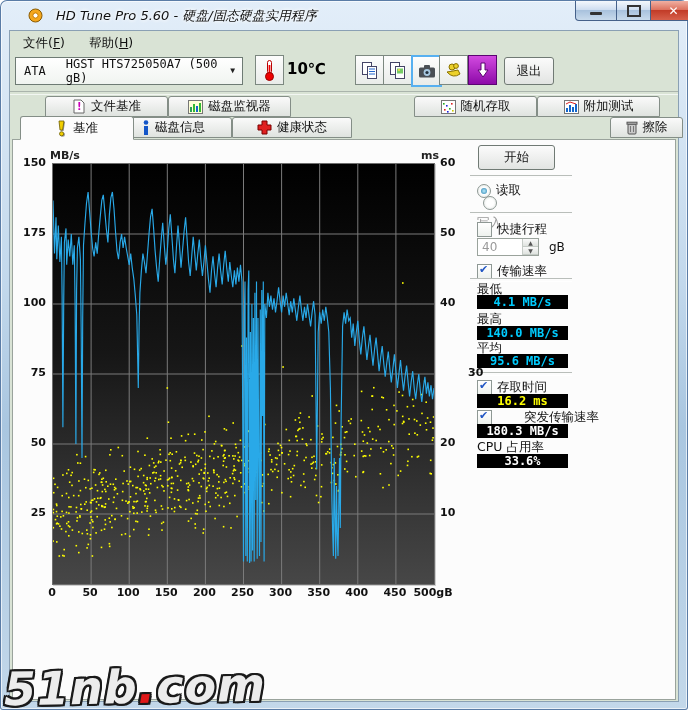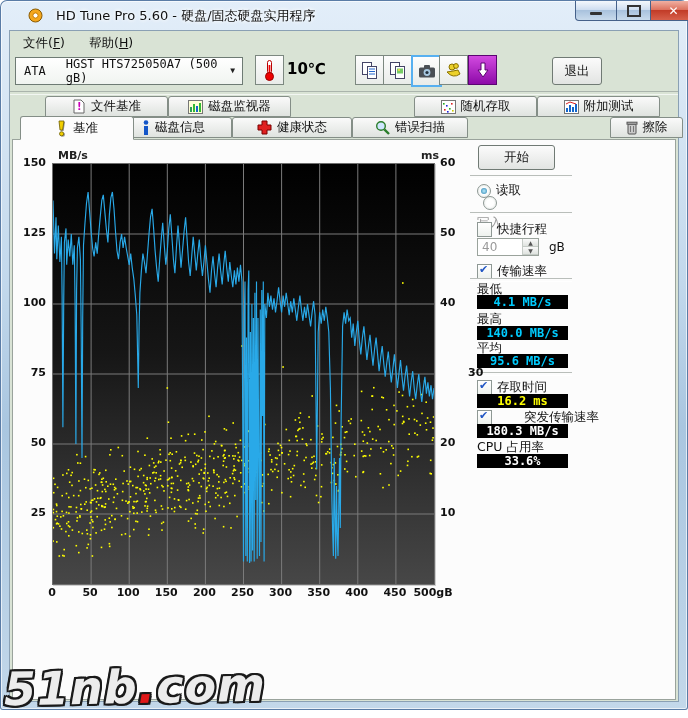--- a/index.html
+++ b/index.html
@@ -2,21 +2,21 @@
 <html><head>
 <meta charset="utf-8">
 <style>
   html,body{margin:0;padding:0;background:#fff;}
   #screen{position:relative;width:688px;height:718px;font-family:"DejaVu Sans",sans-serif;overflow:hidden;background:#fff;-webkit-font-smoothing:antialiased;}
   
   .win-frame{position:absolute;left:0;top:0;width:688px;height:710px;border-radius:7px 7px 3px 3px;
     background:linear-gradient(#dcebf8,#bed7ec container 40%,#a9c6e0);
     background:linear-gradient(#e3eef9,#c2d8ec 40%,#a9c6e0 60%,#c3d8ea);
     box-shadow:inset 0 0 0 1px #5a7ca6, inset 0 0 0 2px rgba(255,255,255,.65);}
-  .titlebar{position:absolute;left:0;top:0;width:688px;height:30px;}
+  .titlebar{position:absolute;left:0;top:0;width:688px;height:30px;font-style:italic;}
   .title-text{position:absolute;left:56px;top:7px;font-size:13px;color:#111;text-shadow:0 0 4px #fff,0 0 4px #fff;}
   .title-icon{position:absolute;left:27px;top:7px;}
   .winbtns{position:absolute;left:575px;top:1px;display:flex;}
   .wbtn{height:19px;border:1px solid #45618a;border-top:none;display:flex;align-items:center;justify-content:center;
     background:linear-gradient(#f4f8fc,#cfdef0 45%,#a9c2dd 50%,#c8daec);color:#333;font-size:10px;}
   .wbtn.min{width:40px;border-radius:0 0 0 4px;}
   .wbtn.max{width:33px;border-left:none;border-right:none;}
   .wbtn.close{width:45px;border-radius:0 0 4px 0;background:linear-gradient(#f0b0a2,#dd7360 45%,#c23c28 50%,#d7604b);color:#fff;font-weight:bold;font-size:12px;}
   .min-glyph{width:12px;height:3px;background:#333;border-radius:1px;margin-top:6px;}
   .max-glyph{width:10px;height:8px;border:2px solid #333;}
@@ -25,21 +25,21 @@
   .menubar{position:absolute;left:9px;top:32px;width:670px;height:22px;display:flex;align-items:center;font-size:12.5px;color:#111;}
   .menu-item{padding:2px 10px;margin-left:4px;}
   
   .combo{position:absolute;left:15px;top:57px;width:226px;height:26px;background:linear-gradient(#fff,#f0f4f0);border:1px solid #6e7b74;display:flex;align-items:center;font-family:"DejaVu Sans Mono",monospace;font-size:12px;color:#111;}
   .combo .iface{margin-left:8px;}
   .combo .model{margin-left:20px;}
   .combo .arr{position:absolute;right:7px;top:8px;font-size:8px;color:#222;}
   .tool-btn{position:absolute;top:55px;width:27px;height:28px;background:linear-gradient(#fdfdfd,#e9ece9);border:1px solid #7c8880;display:flex;align-items:center;justify-content:center;}
   .temp-text{position:absolute;left:287px;top:60px;font-size:15px;font-weight:bold;color:#000;}
   .exit-btn,.start-btn{background:linear-gradient(#fbfbfb,#e2e4e2);border:1px solid #707a74;border-radius:3px;font-size:12.5px;color:#111;display:flex;align-items:center;justify-content:center;}
-  .exit-btn{position:absolute;left:552px;top:57px;width:48px;height:26px;justify-content:center;}
+  .exit-btn{position:absolute;left:504px;top:57px;width:48px;height:26px;justify-content:center;}
   .groove{position:absolute;left:10px;top:91px;width:668px;height:2px;border-top:1px solid #aab4ac;border-bottom:1px solid #f2f6f2;}
   
   .tab{position:absolute;height:21px;background:linear-gradient(#fafafa,#dfe3df);border:1px solid #848e87;border-radius:3px 3px 0 0;display:flex;align-items:center;justify-content:center;gap:5px;font-size:12.5px;color:#111;box-sizing:border-box;}
   .tab.active{background:#fcfcfc;height:24px;z-index:5;border-bottom:1px solid #fcfcfc;}
   
   .panel{position:absolute;left:12px;top:139px;width:664px;height:561px;background:#fcfcfc;border:1px solid #9aa39c;box-sizing:border-box;}
   
   .plot{position:absolute;left:52px;top:163px;width:381px;height:420px;border:1px solid #6e6e6e;box-shadow:1px 1px 0 #cfcfcf;background:linear-gradient(#000 0%,#161616 45%,#474747 100%);}
   .axis-unit{position:absolute;font-size:11px;font-weight:bold;color:#222;}
   .tick{position:absolute;font-size:11px;font-weight:bold;color:#111;line-height:14px;}
@@ -217,40 +217,33 @@
         <rect x="2" y="6" width="4" height="9" fill="#1456c8"></rect>
       </svg>
     <span>磁盘信息</span>
   </div>
   <div class="tab" style="left:232px;top:117px;width:120px;">
     <svg width="15" height="15">
         <path d="M5 1h5v4h4v5h-4v4H5v-4H1V5h4z" fill="#e02020" stroke="#7a0000"></path>
       </svg>
     <span>健康状态</span>
   </div>
-  <div class="tab" style="left:352px;top:117px;width:116px;">
-    <svg width="15" height="15">
-        <circle cx="6" cy="6" r="4.3" fill="#cfe6ff" stroke="#2a7d2a" stroke-width="1.4"></circle>
-        <line x1="9.3" y1="9.3" x2="14" y2="14" stroke="#2a7d2a" stroke-width="2.4"></line>
-      </svg>
-    <span>错误扫描</span>
-  </div>
   <div class="tab" style="left:610px;top:117px;width:73px;">
     <svg width="12" height="15">
         <rect x="2" y="4" width="8" height="10" rx="1" fill="#c9c9c9" stroke="#555"></rect>
         <rect x="1" y="2.2" width="10" height="2" fill="#bbb" stroke="#555"></rect>
         <line x1="4.5" y1="6" x2="4.5" y2="12" stroke="#777"></line>
         <line x1="7.5" y1="6" x2="7.5" y2="12" stroke="#777"></line>
       </svg>
     <span>擦除</span>
   </div>
 
   <div class="panel"></div>
 
-  <div class="axis-unit" style="left:58px;top:149px;">MB/s</div>
+  <div class="axis-unit" style="left:50px;top:149px;">MB/s</div>
   <div class="axis-unit" style="left:421px;top:149px;">ms</div>
   <div class="plot">
     <svg id="plot-svg" width="381" height="420">
         <g>
           <line x1="38.1" y1="0" x2="38.1" y2="420" stroke="#7b7b7b" stroke-width="1"></line>
           <line x1="76.2" y1="0" x2="76.2" y2="420" stroke="#7b7b7b" stroke-width="1"></line>
           <line x1="114.3" y1="0" x2="114.3" y2="420" stroke="#7b7b7b" stroke-width="1"></line>
           <line x1="152.4" y1="0" x2="152.4" y2="420" stroke="#7b7b7b" stroke-width="1"></line>
           <line x1="190.5" y1="0" x2="190.5" y2="420" stroke="#7b7b7b" stroke-width="1"></line>
           <line x1="228.6" y1="0" x2="228.6" y2="420" stroke="#7b7b7b" stroke-width="1"></line>
@@ -996,21 +989,21 @@
     <span>突发传输速率</span>
   </div>
   <div class="vbox white" style="top:424px;">180.3 MB/s</div>
 
   <div class="vlabel" style="top:439px;">CPU 占用率</div>
   <div class="vbox white" style="top:454px;">33.6%</div>
 
   <div class="watermark"><span>51nb</span><span class="dot">.</span><span>com</span></div>
 
 <div class="tick tl" style="top: 156px;">150</div>
-    <div class="tick tl" style="top: 226px;">125</div>
+    <div class="tick tl" style="top: 226px;">175</div>
     <div class="tick tl" style="top: 296px;">100</div>
     <div class="tick tl" style="top: 366px;">75</div>
     <div class="tick tl" style="top: 436px;">50</div>
     <div class="tick tl" style="top: 506px;">25</div>
     <div class="tick tr" style="top: 156px;">60</div>
     <div class="tick tr" style="top: 226px;">50</div>
     <div class="tick tr" style="top: 296px;">40</div>
     <div class="tick tr" style="top: 366px; margin-left: 28px;">30</div>
     <div class="tick tr" style="top: 436px;">20</div>
     <div class="tick tr" style="top: 506px;">10</div>

